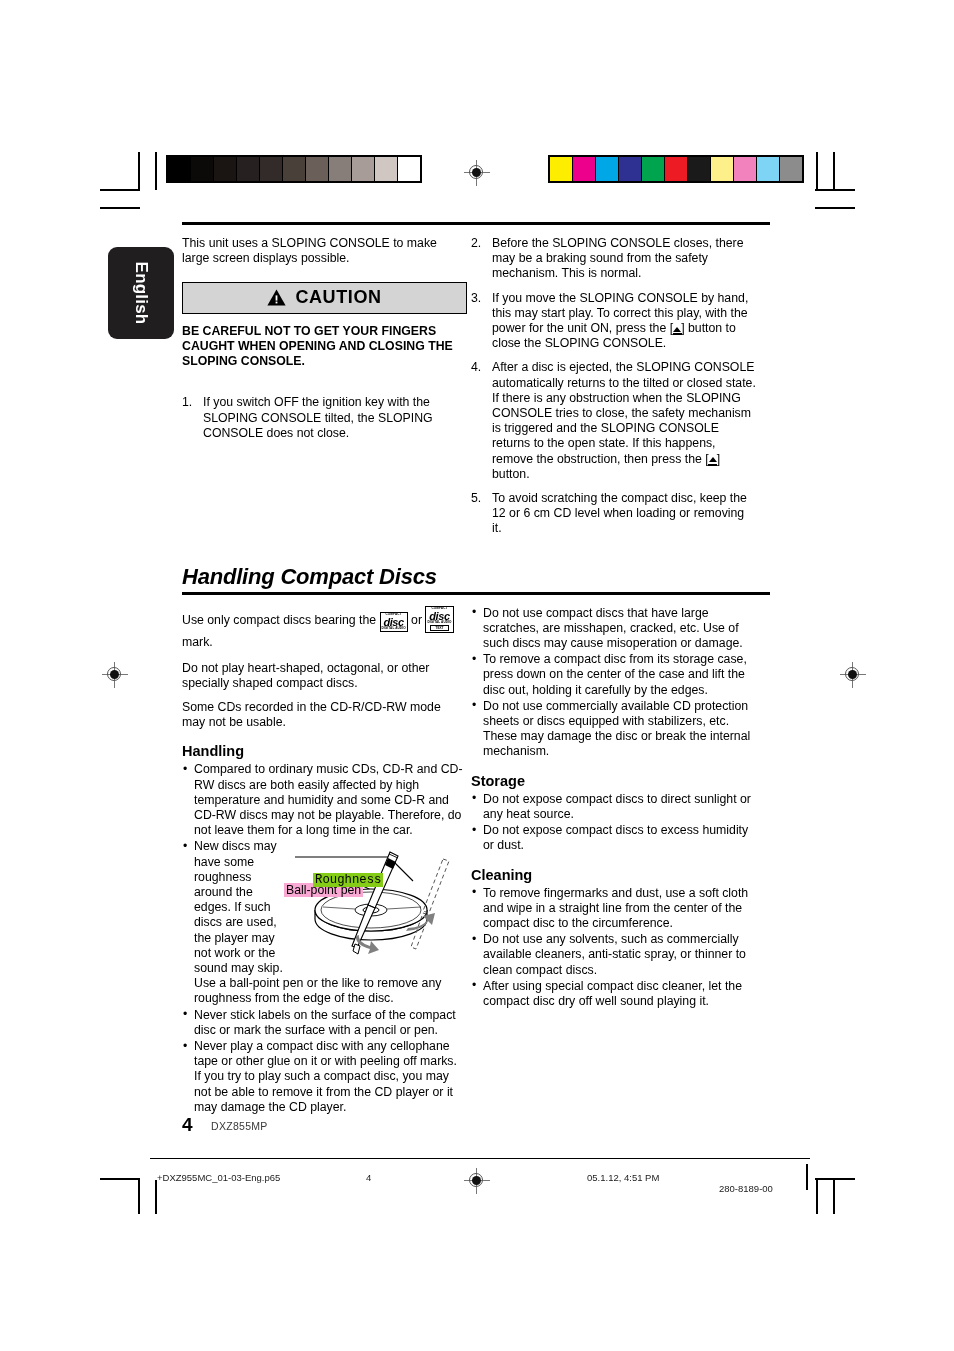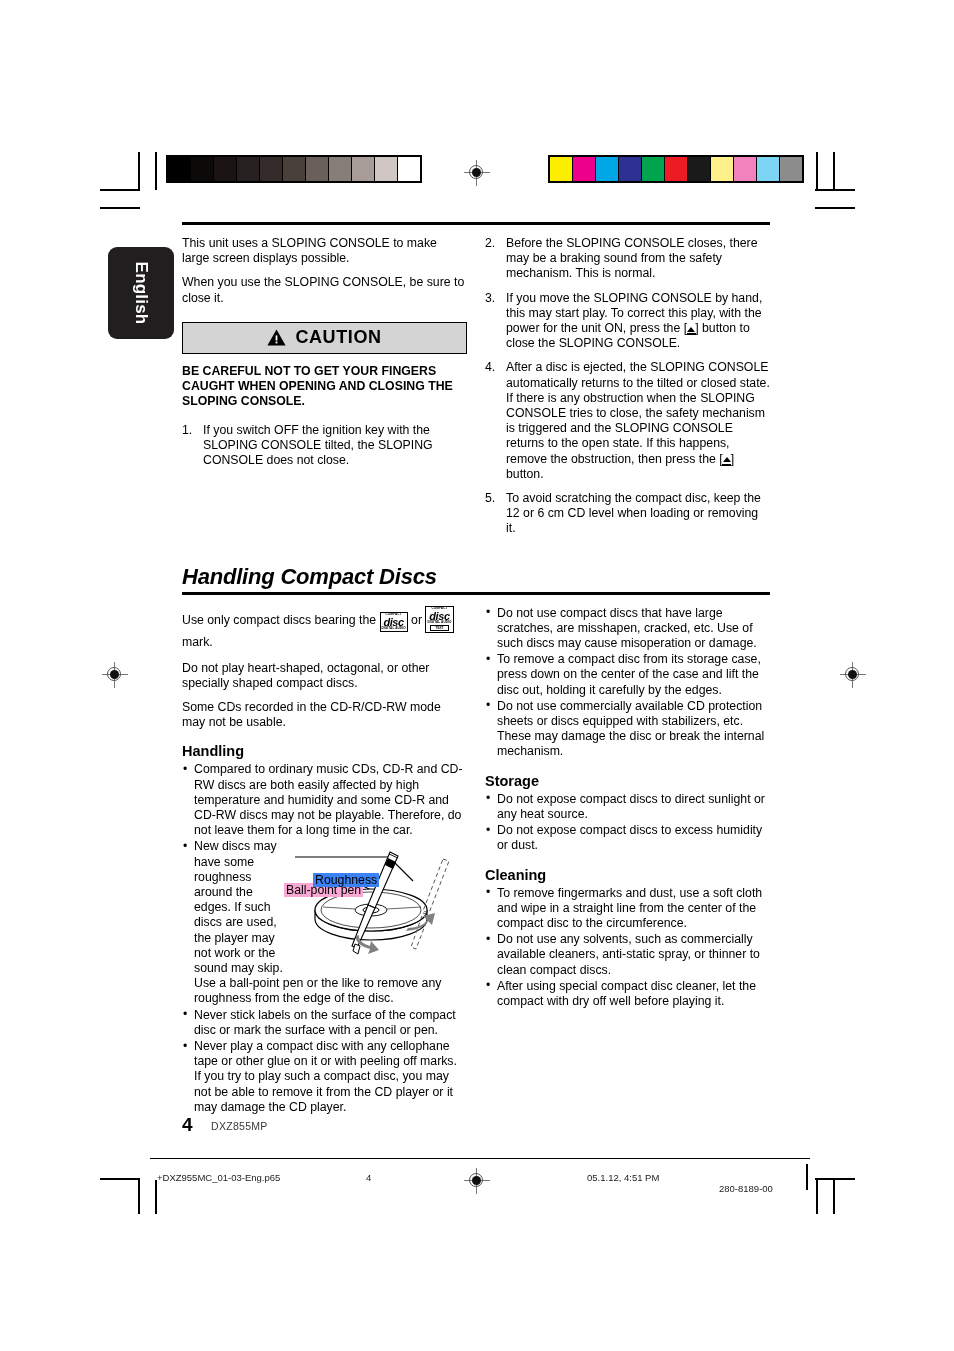--- a/index.html
+++ b/index.html
@@ -104,21 +104,21 @@
     letter-spacing: -0.2px;
   }
   .rule {
     height: 3px;
     background: #000;
     margin-bottom: 11px;
   }
 
   .cols {
     display: flex;
-    gap: 18px;
+    gap: 4px;
   }
   .col { width: 285px; }
 
   p, li { font-size: 12.3px; line-height: 15.2px; margin: 0 0 9px 0; }
 
   
   .caution-box {
     background: #d4d4d4;
     border: 1.3px solid #000;
     text-align: center;
@@ -133,21 +133,21 @@
     font-size: 18px;
     font-weight: bold;
     letter-spacing: 0.6px;
   }
   .warn-tri { display: block; }
 
   .caution-body {
     font-size: 12.3px;
     line-height: 15px;
     font-weight: bold;
-    margin: 0 0 14px 0;
+    margin: 0 0 26px 0;
   }
 
   
   ol.num { list-style: none; margin: 0; padding: 0; }
   ol.num > li {
     display: flex;
     margin-bottom: 9px;
   }
   ol.num > li .n { width: 21px; flex: none; }
   ol.num > li .t { flex: 1; }
@@ -354,21 +354,20 @@
   </div>
 
   <div class="content">
 
     <div class="rule"></div>
 
     <div class="cols">
 
       <div class="col">
         <p>This unit uses a SLOPING CONSOLE to make large screen displays possible.</p>
-        <p>When you use the SLOPING CONSOLE, be sure to close it.</p>
 
         <div class="caution-box">
           <svg class="warn-tri" width="19" height="17" viewBox="0 0 19 17">
             <polygon points="9.5,0.6 18.6,16.4 0.4,16.4" fill="#000"></polygon>
             <rect x="8.6" y="6.4" width="1.8" height="5.2" fill="#fff"></rect>
             <rect x="8.6" y="12.6" width="1.8" height="1.8" fill="#fff"></rect>
           </svg>
           <span class="ctext">CAUTION</span>
         </div>
 
@@ -473,28 +472,28 @@
         <h2 class="sub">Storage</h2>
         <ul class="bul">
           <li>Do not expose compact discs to direct sunlight or any heat source.</li>
           <li>Do not expose compact discs to excess humidity or dust.</li>
         </ul>
 
         <h2 class="sub">Cleaning</h2>
         <ul class="bul">
           <li>To remove fingermarks and dust, use a soft cloth and wipe in a straight line from the center of the compact disc to the circumference.</li>
           <li>Do not use any solvents, such as commercially available cleaners, anti-static spray, or thinner to clean compact discs.</li>
-          <li>After using special compact disc cleaner, let the compact with dry off well before playing it.</li>
+          <li>After using special compact disc cleaner, let the compact disc dry off well sound playing it.</li>
         </ul>
       </div>
     </div>
   </div>
 
   <div style="position:absolute;left:284px;top:841px;font-size:12.3px;background:#f9a8d4;padding:0 2px;margin-top:42px;">Ball-point pen</div>
-  <div style="position:absolute;left:313px;top:873px;font-size:12.3px;background:#3b82f6;padding:0 2px;">Roughness</div>
+  <div style="position:absolute;left:313px;top:873px;font-size:12.3px;background:#84cc16;padding:0 2px;font-family:Liberation Mono, monospace;">Roughness</div>
 
   <div class="page-num">4</div>
   <div class="model">DXZ855MP</div>
 
   <div class="footrule"></div>
   <div class="foot-item" style="left:157px;top:1172px;">+DXZ955MC_01-03-Eng.p65</div>
   <div class="foot-item" style="left:366px;top:1172px;">4</div>
   <div class="foot-item" style="left:587px;top:1172px;">05.1.12, 4:51 PM</div>
   <div class="foot-item" style="left:719px;top:1183px;text-align:right;">280-8189-00</div>
   <div class="crop" style="left:806px;top:1164px;width:1.5px;height:26px;"></div>

